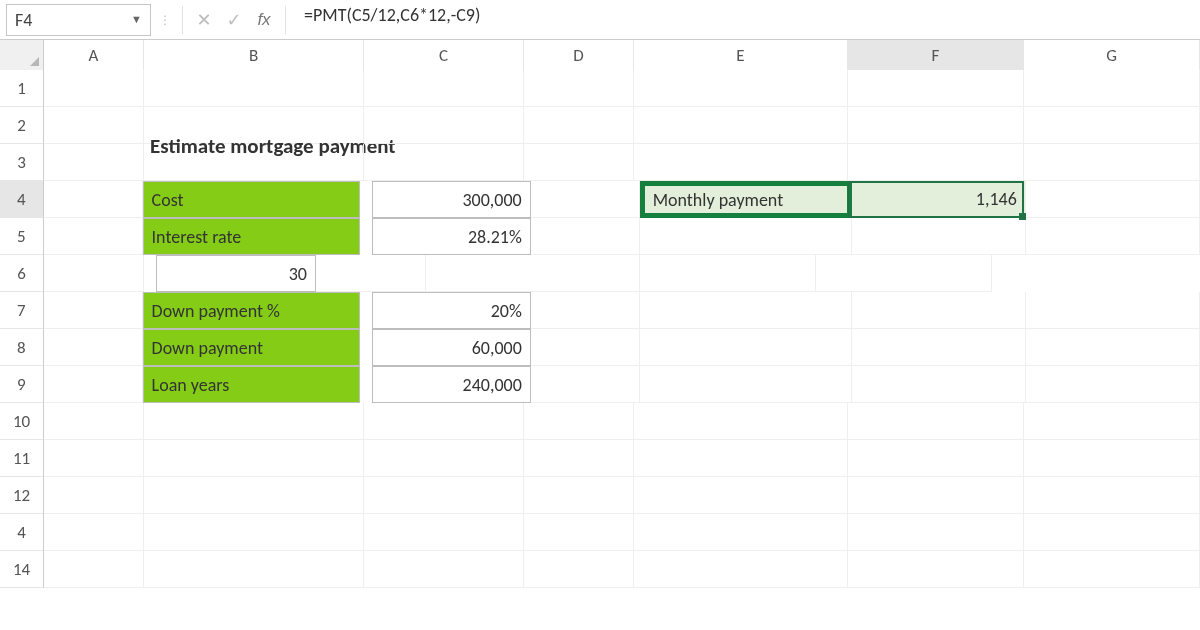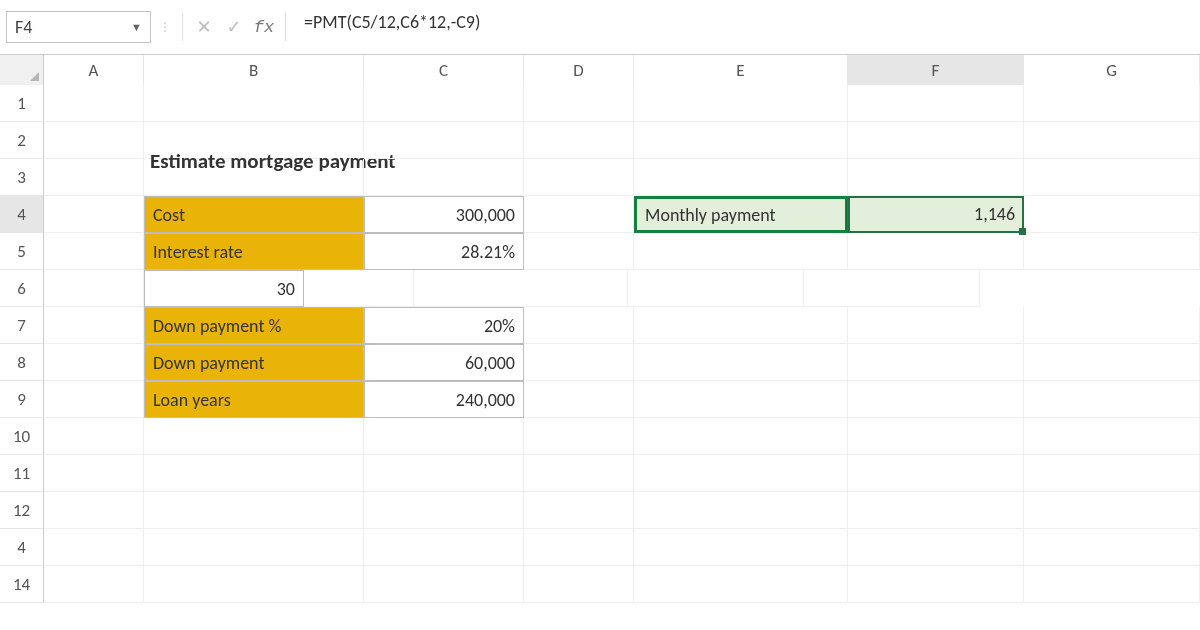--- a/index.html
+++ b/index.html
@@ -10,21 +10,21 @@
       color: #333;
       width: 1200px;
       height: 630px;
       overflow: hidden;
       position: relative;
     }
     
     .formula-bar {
       display: flex;
       align-items: center;
-      height: 55px;
+      height: 40px;
       border-bottom: 1px solid #ccc;
       background: #fff;
     }
     .name-box {
       width: 145px;
       height: 32px;
       border: 1px solid #c6c6c6;
       margin: 0 4px 0 6px;
       display: flex;
       align-items: center;
@@ -54,21 +54,21 @@
       width: 30px;
       height: 30px;
       display: flex;
       align-items: center;
       justify-content: center;
       color: #bdbdbd;
       font-size: 18px;
     }
     .fb-btn.fx {
       font-style: italic;
-      font-family: Liberation Mono, monospace;
+      font-family: Liberation Sans, sans-serif;
       color: #777;
       font-size: 17px;
       font-weight: normal;
     }
     .formula-input {
       flex: 1;
       height: 32px;
       padding: 0 12px;
       display: flex;
       align-items: flex-start;
@@ -139,37 +139,38 @@
     .rh.active { background: #e6e6e6; }
     .cell {
       border-right: 1px solid #efefef;
       border-bottom: 1px solid #efefef;
       display: flex;
       align-items: center;
       padding: 0 6px;
       position: relative;
     }
     .label-cell {
-      background: #eab308;
+      background: #84cc16;
       border: 1px solid #bdbdbd;
       font-size: 18px;
       color: #333;
       padding: 0 8px;
     }
     .value-cell {
       background: #fff;
       border: 1px solid #bdbdbd;
       justify-content: flex-end;
       font-size: 18px;
       color: #333;
       padding: 0 8px;
+      margin-left: 12px;
     }
     .green-label {
       background: #e3efdb;
-      border: 3px solid #15803d;
+      border: 5px solid #15803d;
       font-size: 18px;
       color: #333;
       padding: 0 8px;
     }
     .green-value {
       background: #e3efdb;
       justify-content: flex-end;
       font-size: 18px;
       color: #333;
       padding: 4px 8px;

